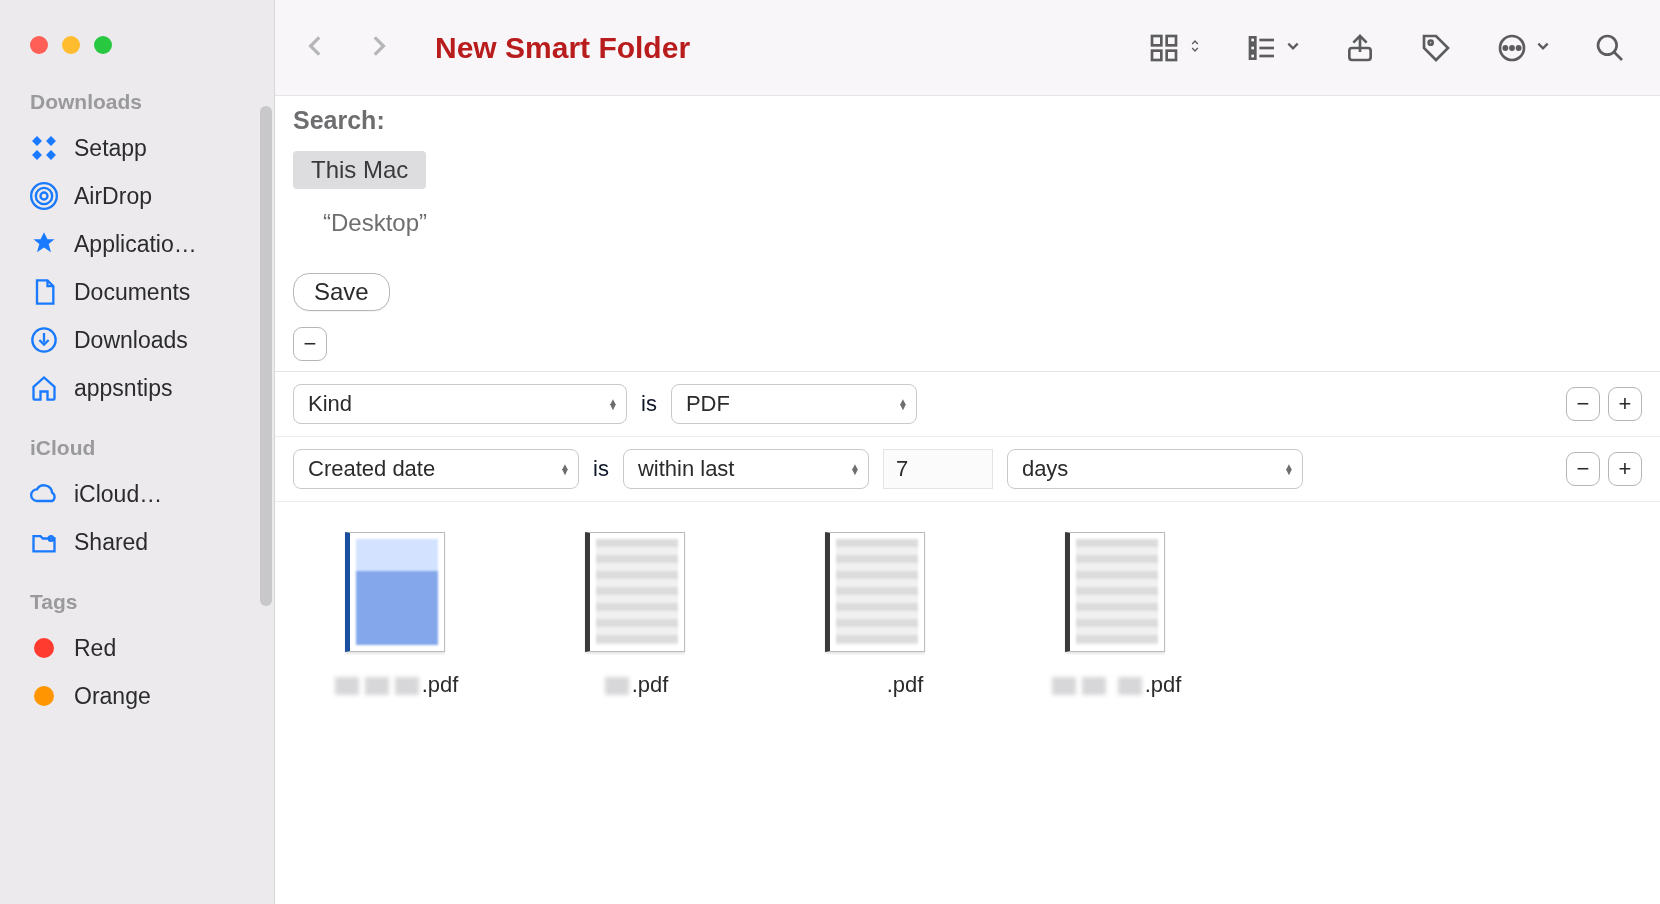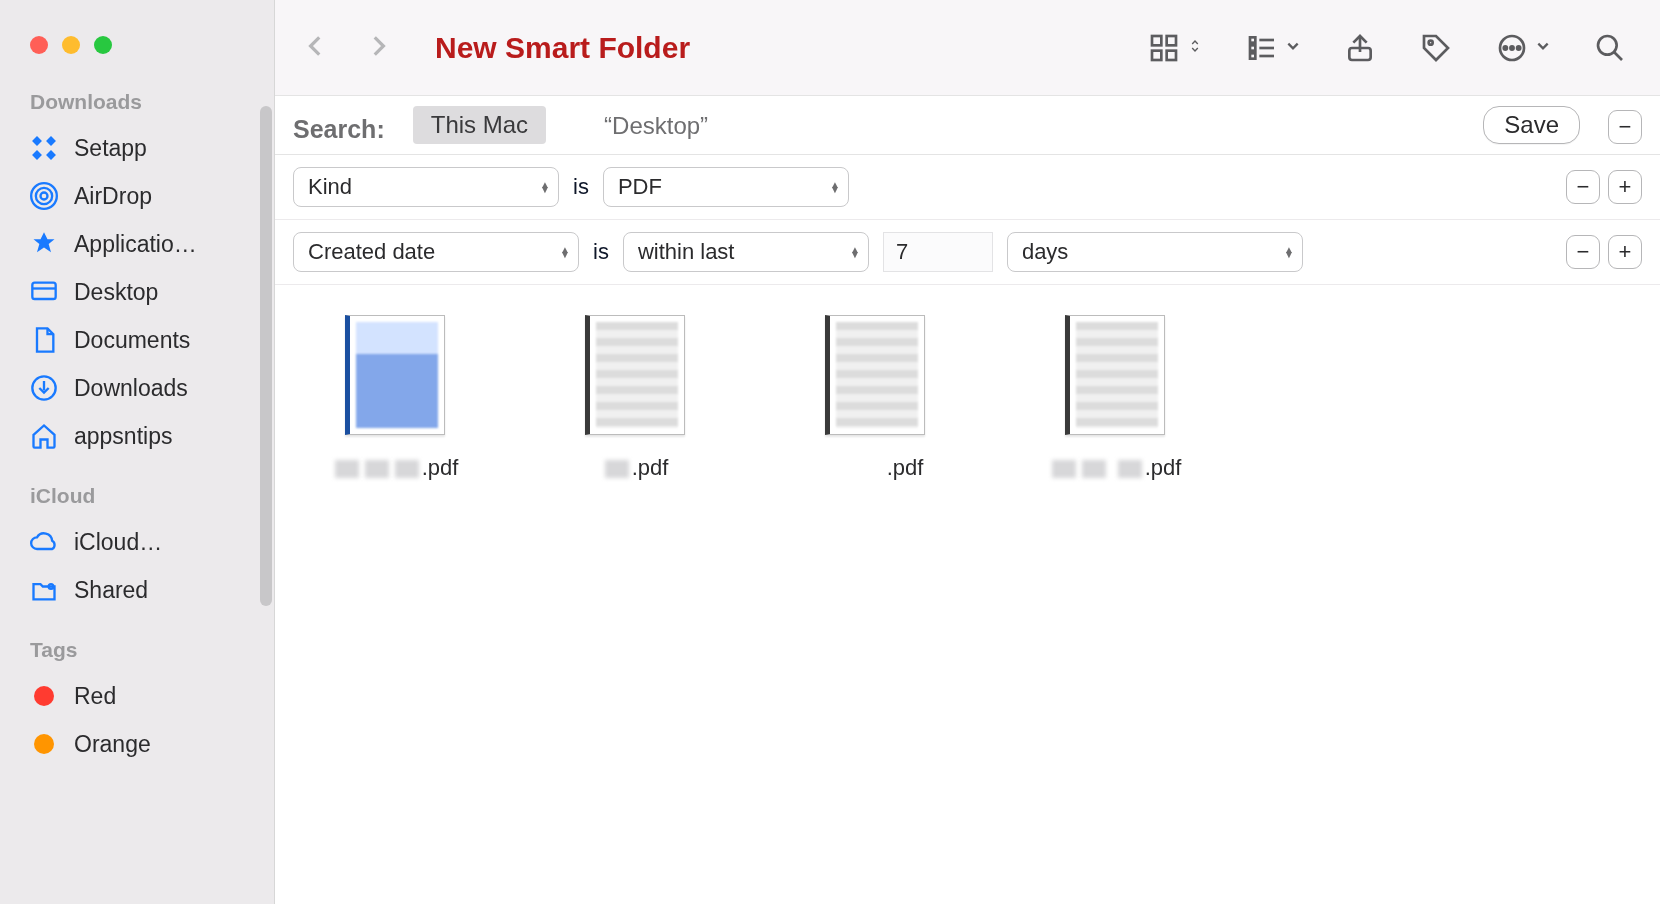--- a/index.html
+++ b/index.html
@@ -98,24 +98,25 @@
   }
   .toolbar-spacer { flex: 1; }
   .toolbar-group { display: flex; align-items: center; gap: 44px; color: #5c5c5f; }
   .tb-btn { display: inline-flex; align-items: center; gap: 8px; }
   .tb-btn svg { width: 32px; height: 32px; }
   .chev-sm svg { width: 14px; height: 14px; }
 
   
   .searchbar {
     display: flex;
-    align-items: flex-end;
+    align-items: flex-start;
     padding: 10px 18px 10px 18px;
     border-bottom: 1px solid #e4e4e4;
-    gap: 28px;
+    gap: 16px;
+    flex-direction: column;
   }
   .searchbar .label {
     font-size: 25px;
     font-weight: 600;
     color: #6e6e70;
   }
   .scope-pill {
     background: #dddcde;
     border-radius: 4px;
     padding: 5px 18px;
@@ -195,21 +196,21 @@
     width: 110px;
     padding: 0 12px;
     font-size: 22px;
     color: #2b2b2d;
     display: flex;
     align-items: center;
   }
   .rule-row .spacer { flex: 1; }
   .rule-row .pm { display: flex; gap: 8px; }
 
-  .w-kind { width: 266px; }
+  .w-kind { width: 334px; }
   .w-pdf { width: 246px; }
   .w-cd  { width: 286px; }
   .w-wl  { width: 246px; }
   .w-days{ width: 296px; }
 
   
   .content {
     flex: 1;
     padding: 30px 20px;
     display: flex;
@@ -297,29 +298,20 @@
     <span class="icon">
       <svg viewBox="0 0 24 24" fill="none" stroke="currentColor" stroke-width="2">
           <path d="M12 2l3 6h6l-5 4 2 7-6-4-6 4 2-7-5-4h6z" fill="currentColor" stroke="none"></path>
         </svg>
     </span>
     <span>Applicatio…</span>
   </div>
   <div class="side-item">
     <span class="icon">
       <svg viewBox="0 0 24 24" fill="none" stroke="currentColor" stroke-width="2">
-          <rect x="2" y="4" width="20" height="14" rx="2"></rect>
-          <line x1="2" y1="9" x2="22" y2="9"></line>
-        </svg>
-    </span>
-    <span>Desktop</span>
-  </div>
-  <div class="side-item">
-    <span class="icon">
-      <svg viewBox="0 0 24 24" fill="none" stroke="currentColor" stroke-width="2">
           <path d="M6 2h9l5 5v15H6z"></path>
           <path d="M15 2v5h5"></path>
         </svg>
     </span>
     <span>Documents</span>
   </div>
   <div class="side-item">
     <span class="icon">
       <svg viewBox="0 0 24 24" fill="none" stroke="currentColor" stroke-width="2">
           <circle cx="12" cy="12" r="10"></circle>

